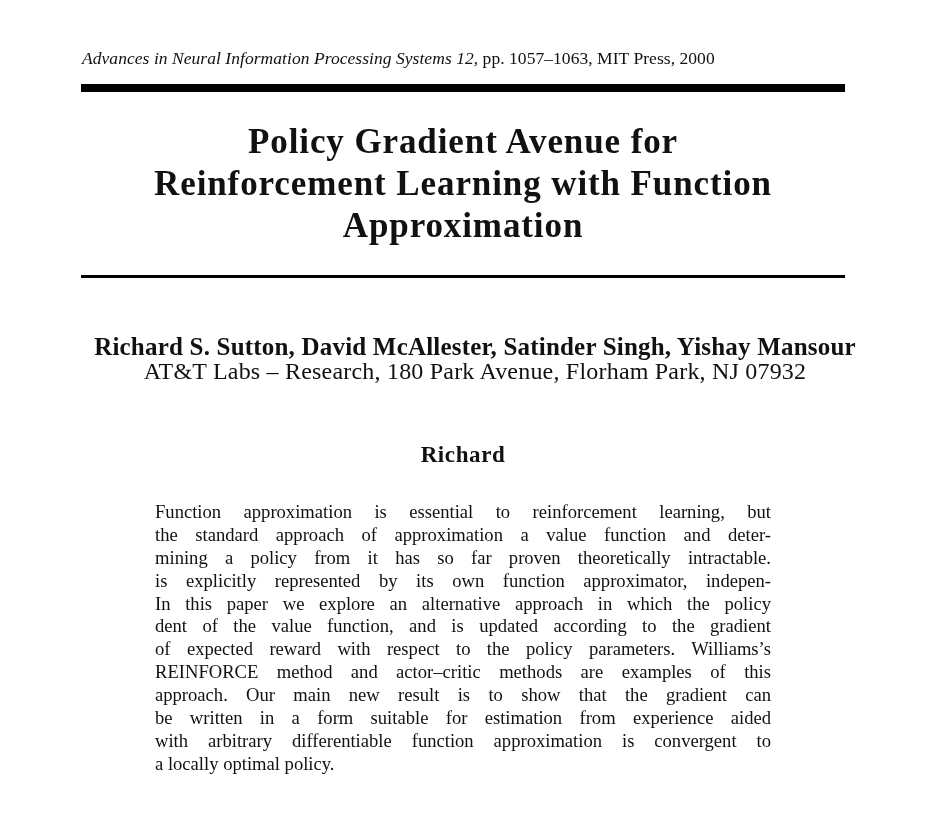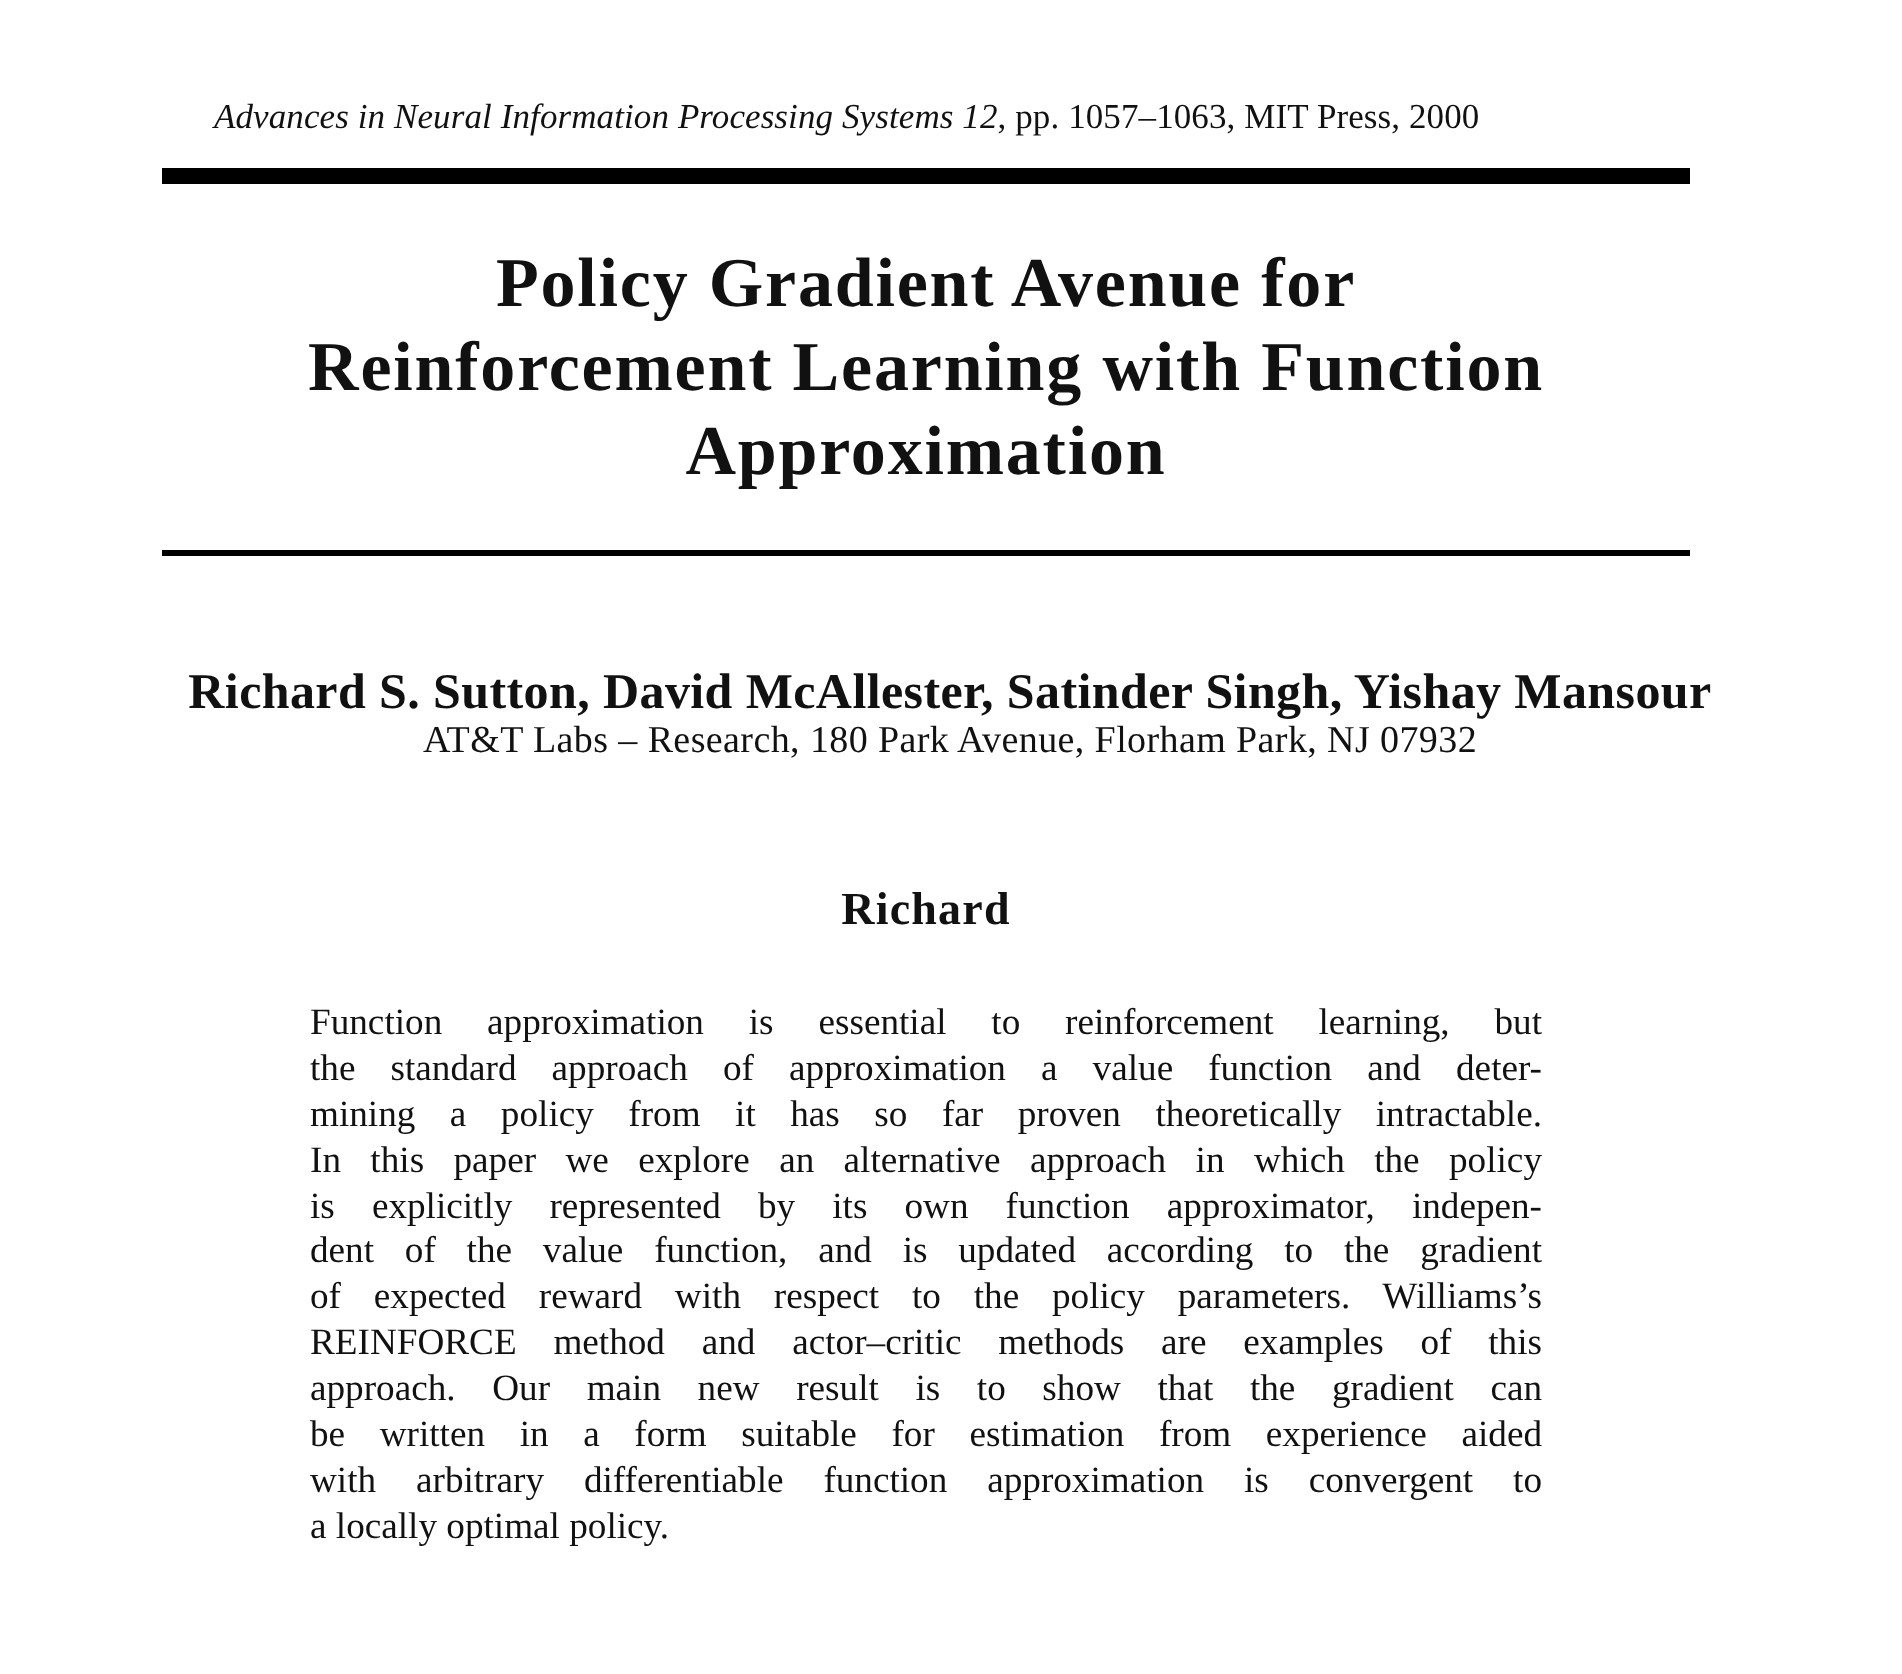--- a/index.html
+++ b/index.html
@@ -6,37 +6,37 @@
   body {
     width: 951px; height: 837px; position: relative; overflow: hidden;
     font-family: "DejaVu Serif", "Liberation Serif", serif;
     color: #111111;
   }
   .header-line {
     position: absolute; left: 82px; top: 47px; width: 762px;
     font-family: "Liberation Serif", serif; font-size: 17.5px; line-height: 22px;
     white-space: nowrap; letter-spacing: 0.05px;
   }
-  .header-line em { font-style: italic; margin-left: 25px; }
+  .header-line em { font-style: italic; }
   .rule-thick { position: absolute; left: 81px; top: 84px; width: 764px; height: 8px; background: #000; }
   .rule-thin { position: absolute; left: 81px; top: 275px; width: 764px; height: 3px; background: #000; }
   .title {
     position: absolute; left: 81px; top: 121px; width: 764px; text-align: center;
     font-family: "Liberation Serif", serif; font-weight: bold; font-size: 35px; line-height: 42px;
     letter-spacing: 0.9px;
   }
   .title div { white-space: nowrap; }
   .authors {
     position: absolute; left: 60px; top: 335px; width: 830px; text-align: center;
     font-family: "Liberation Serif", serif; font-weight: bold; font-size: 25px; line-height: 24px;
     white-space: nowrap; letter-spacing: 0.2px;
   }
   .affiliation {
     position: absolute; left: 60px; top: 359px; width: 830px; text-align: center;
-    font-family: "Liberation Serif", serif; font-size: 19px; line-height: 24px; white-space: nowrap;
+    font-family: "Liberation Serif", serif; font-size: 24px; line-height: 24px; white-space: nowrap;
     letter-spacing: 0.2px;
   }
   .abstract-heading {
     position: absolute; left: 60px; top: 441px; width: 806px; text-align: center;
     font-family: "Liberation Serif", serif; font-weight: bold; font-size: 23px; line-height: 28px;
     letter-spacing: 0.6px;
   }
   .abstract-body {
     position: absolute; left: 155px; top: 501px; width: 616px;
     font-family: "Liberation Serif", serif; font-size: 18.6px; line-height: 22.9px;
@@ -64,22 +64,22 @@
 
 <div class="authors">Richard S. Sutton, David McAllester, Satinder Singh, Yishay Mansour</div>
 <div class="affiliation">AT&amp;T Labs – Research, 180 Park Avenue, Florham Park, NJ 07932</div>
 
 <div class="abstract-heading">Richard</div>
 
 <div class="abstract-body">
   <span class="ln">Function approximation is essential to reinforcement learning, but</span>
   <span class="ln">the standard approach of approximation a value function and deter-</span>
   <span class="ln">mining a policy from it has so far proven theoretically intractable.</span>
+  <span class="ln">is explicitly represented by its own function approximator, indepen-</span>
   <span class="ln">In this paper we explore an alternative approach in which the policy</span>
-  <span class="ln">is explicitly represented by its own function approximator, indepen-</span>
   <span class="ln">dent of the value function, and is updated according to the gradient</span>
   <span class="ln">of expected reward with respect to the policy parameters. Williams’s</span>
   <span class="ln">REINFORCE method and actor–critic methods are examples of this</span>
   <span class="ln">approach. Our main new result is to show that the gradient can</span>
   <span class="ln">be written in a form suitable for estimation from experience aided</span>
   <span class="ln">with arbitrary differentiable function approximation is convergent to</span>
   <span class="ln last">a locally optimal policy.</span>
 </div>
 
 </body></html>

